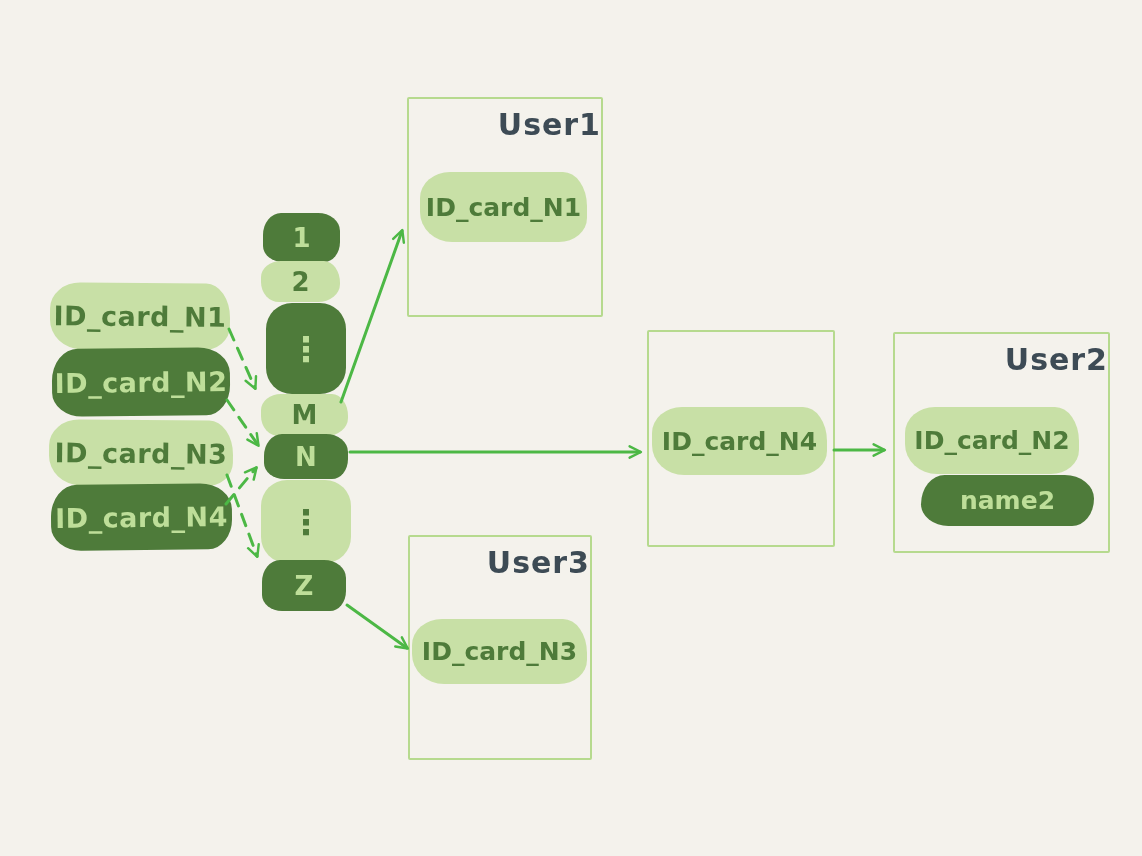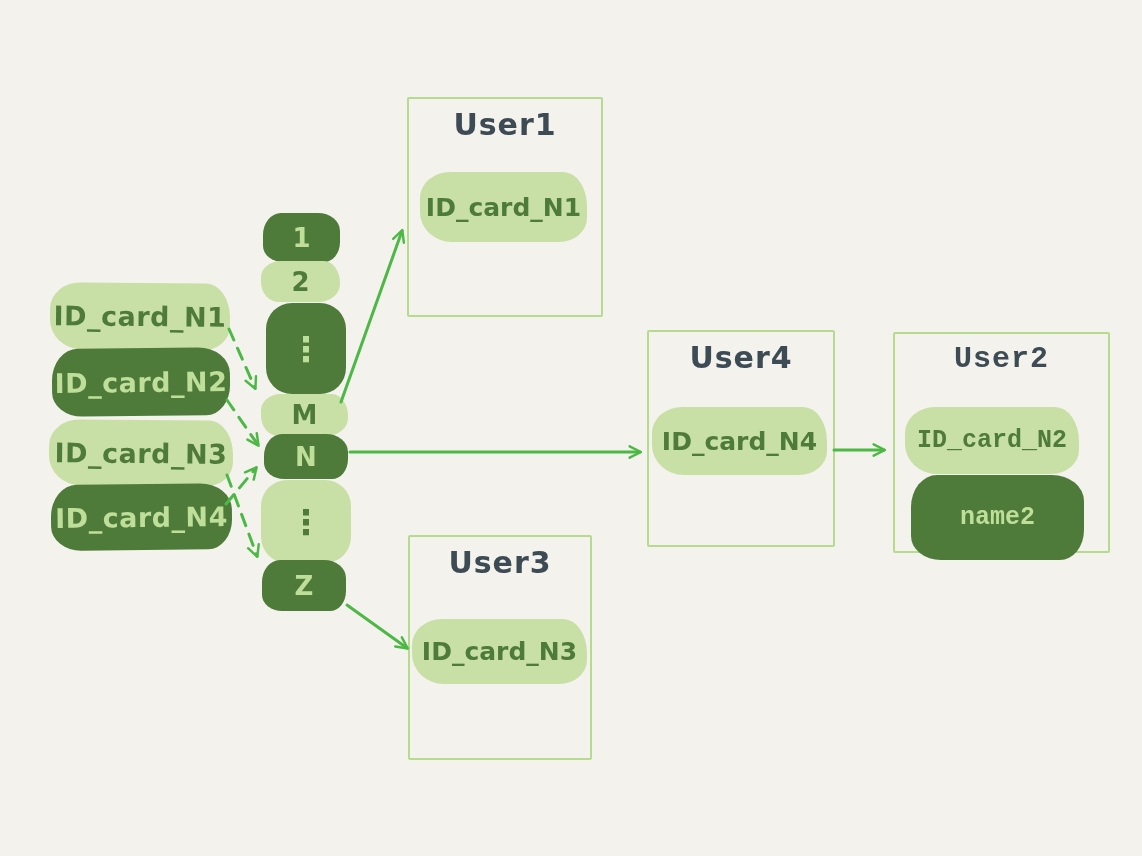--- a/index.html
+++ b/index.html
@@ -61,21 +61,21 @@
   
   .user-box {
     position: absolute;
     border: 2px solid var(--box-border);
     border-radius: 2px;
     box-sizing: border-box;
     background: transparent;
   }
   .user-title {
     position: absolute; top: 8px; left: 0; right: 0;
-    text-align: center;
+    text-align: right;
     color: var(--title-text);
     font-size: 30px; font-weight: bold;
     letter-spacing: 1px;
   }
   .user-box .pill { font-size: 25px; }
 
   
   svg.arrows {
     position: absolute; inset: 0;
     pointer-events: none;
@@ -142,32 +142,31 @@
   </div>
 
   <div class="user-box" style="left:407px; top:97px; width:196px; height:220px;">
     <div class="user-title">User1</div>
     <div class="pill light" style="left:11px; top:73px; width:167px; height:70px;">
       <span>ID_card_N1</span>
     </div>
   </div>
 
   <div class="user-box" style="left:647px; top:330px; width:188px; height:217px;">
-    <div class="user-title">User4</div>
     <div class="pill light" style="left:3px; top:75px; width:175px; height:68px;">
       <span>ID_card_N4</span>
     </div>
   </div>
 
-  <div class="user-box" style="left:893px; top:332px; width:217px; height:221px;font-family:Liberation Mono, monospace;">
+  <div class="user-box" style="left:893px; top:332px; width:217px; height:221px;">
     <div class="user-title">User2</div>
     <div class="pill light" style="left:10px; top:73px; width:174px; height:67px;">
       <span>ID_card_N2</span>
     </div>
-    <div class="pill dark" style="left:16px; top:141px; width:173px; height:85px;">
+    <div class="pill dark" style="left:26px; top:141px; width:173px; height:51px;">
       <span>name2</span>
     </div>
   </div>
 
   <div class="user-box" style="left:408px; top:535px; width:184px; height:225px;">
     <div class="user-title">User3</div>
     <div class="pill light" style="left:2px; top:82px; width:175px; height:65px;">
       <span>ID_card_N3</span>
     </div>
   </div>

